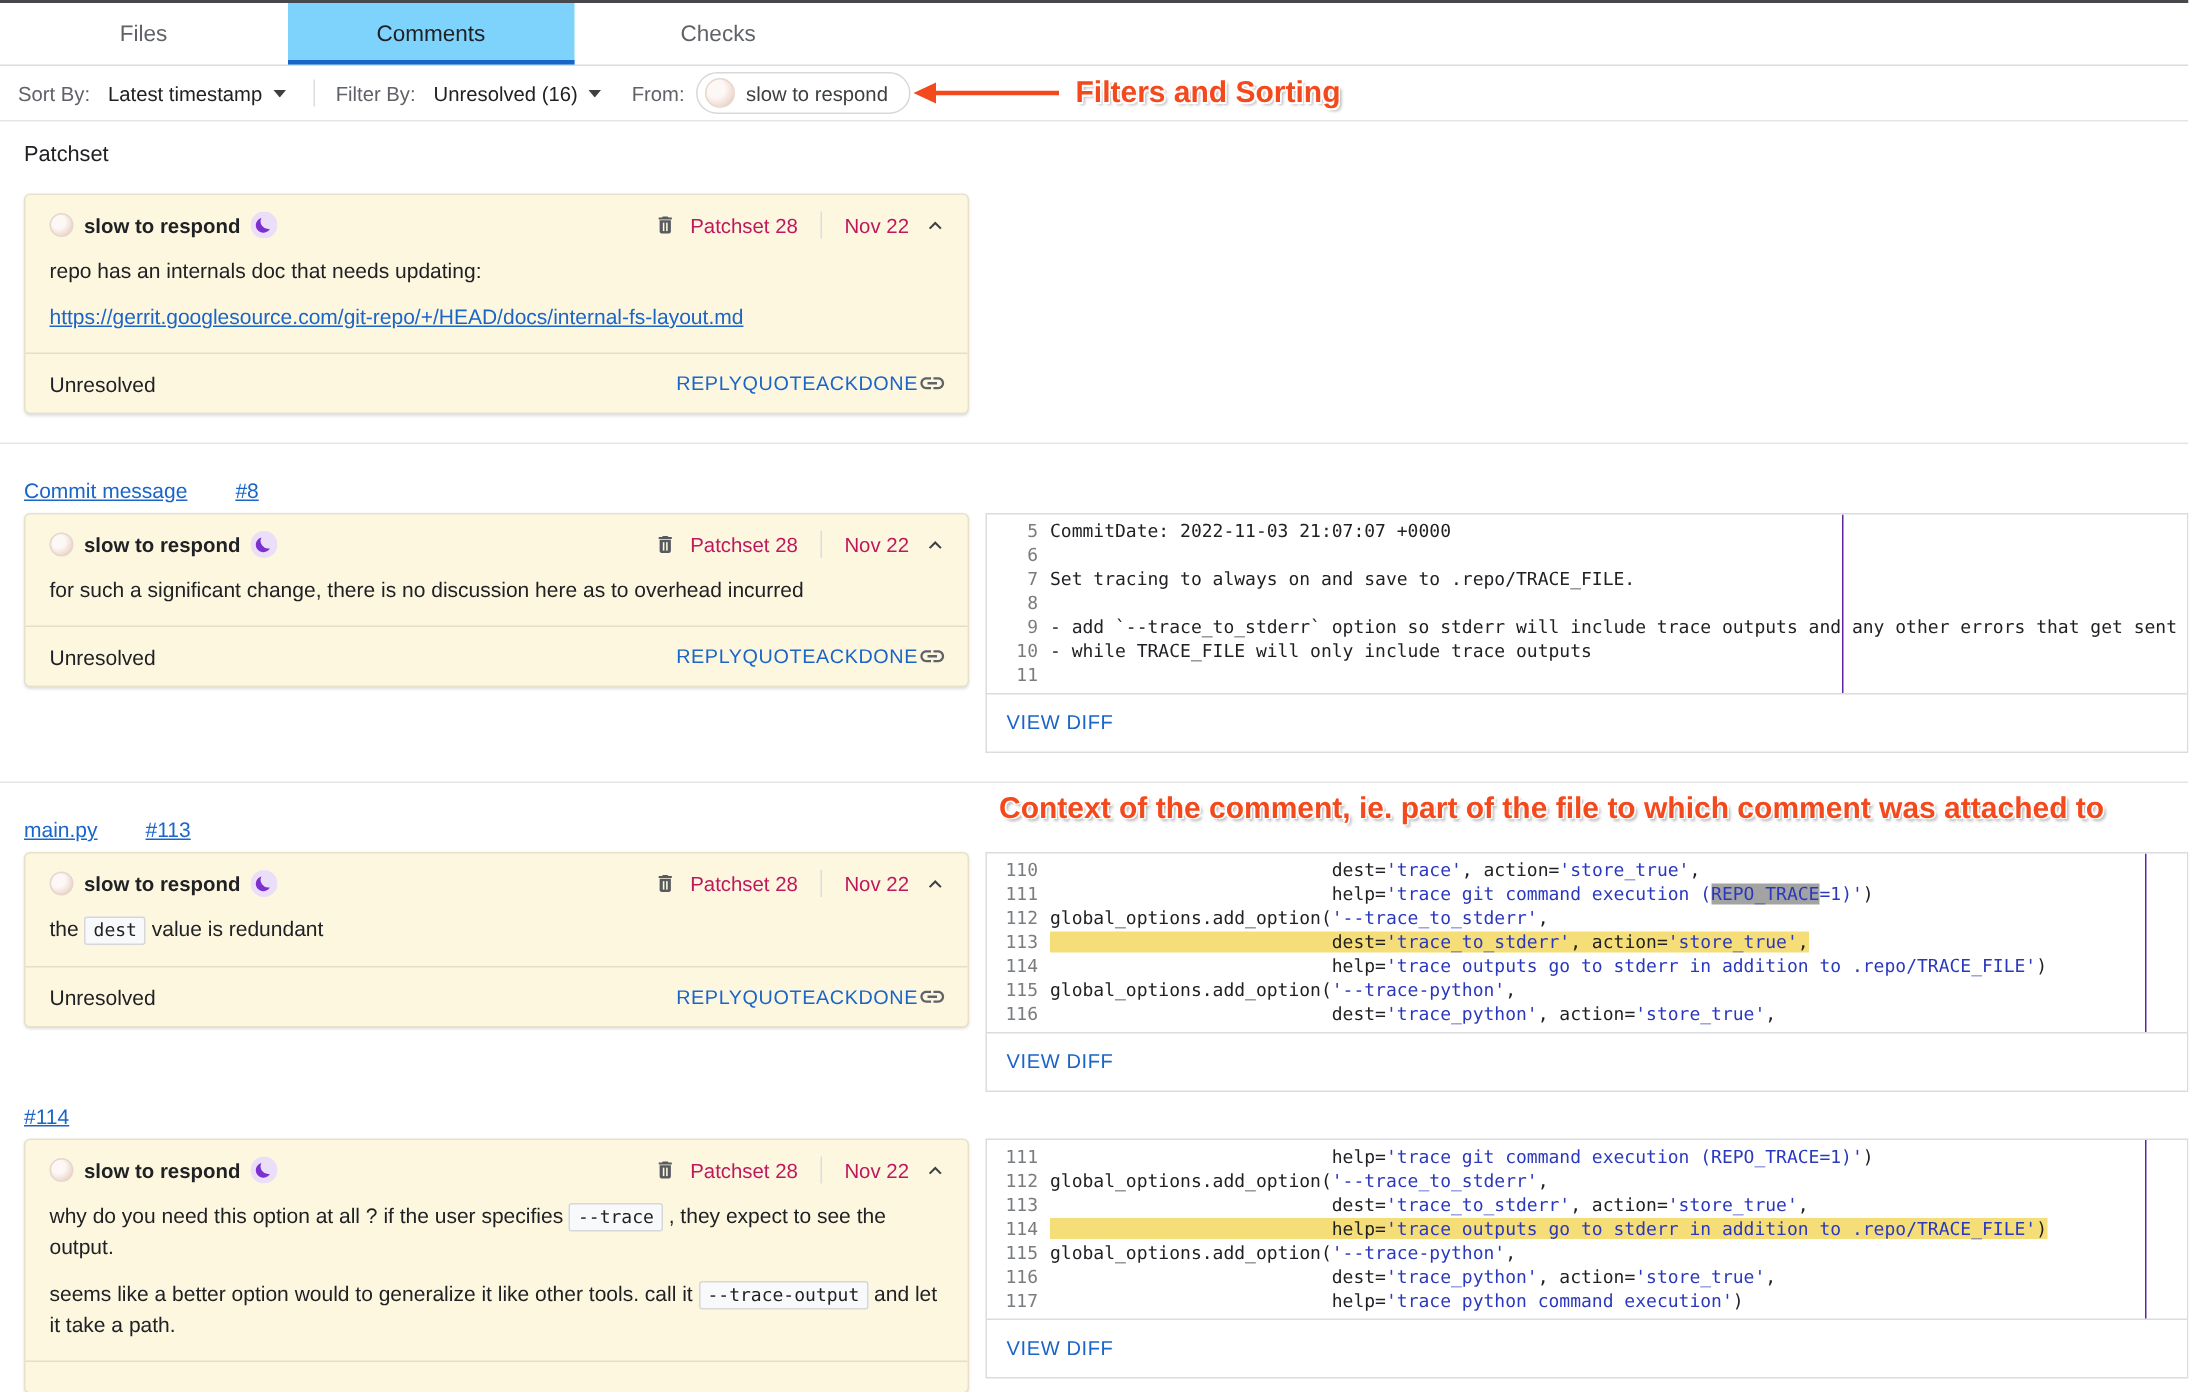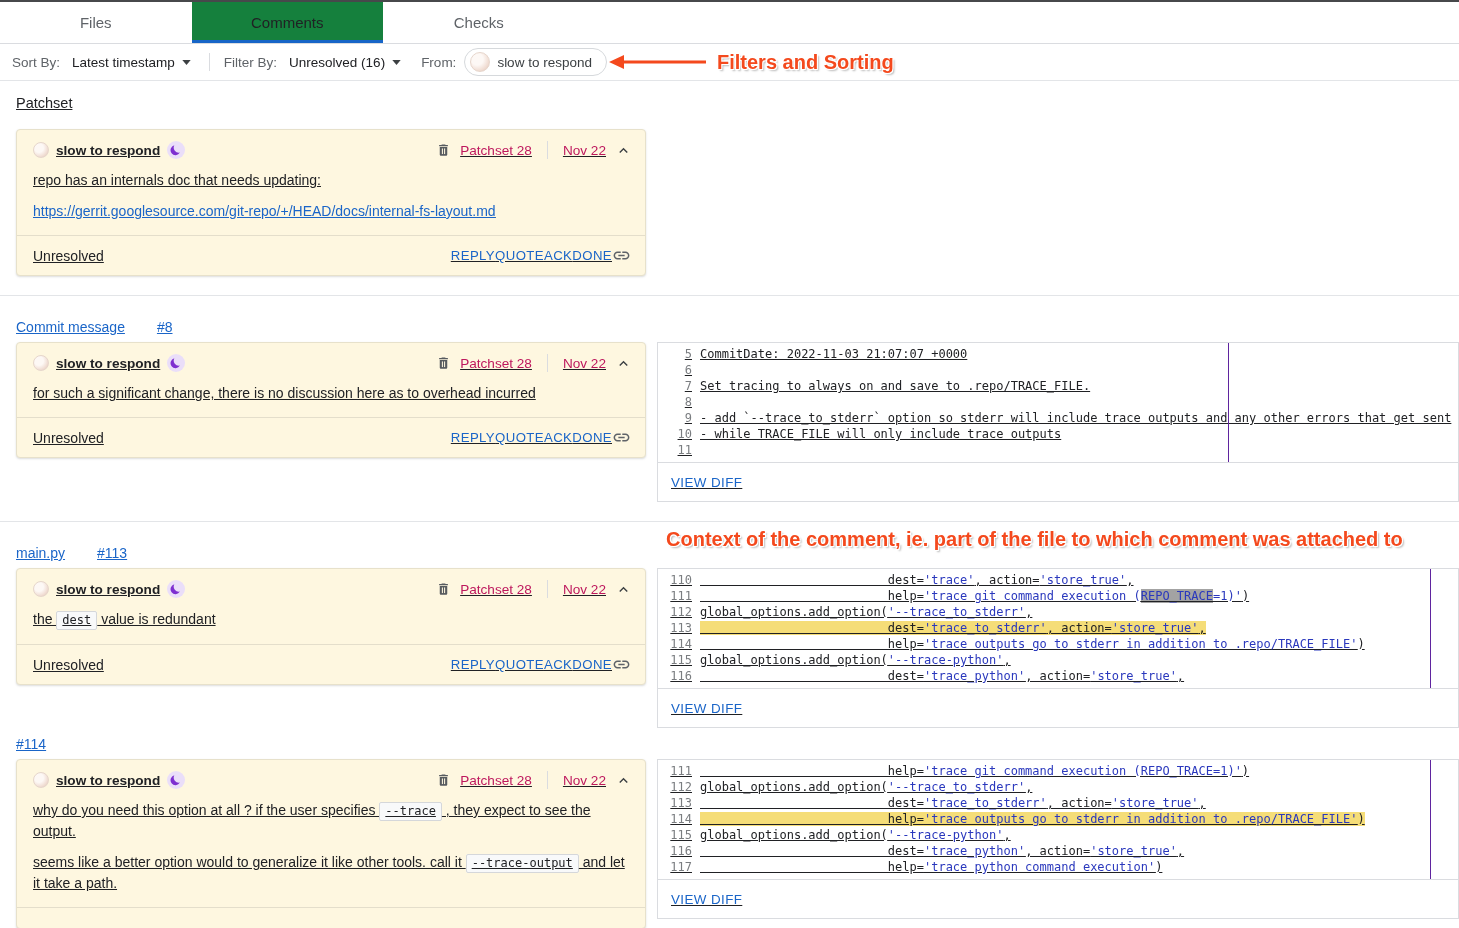--- a/index.html
+++ b/index.html
@@ -11,21 +11,21 @@
   a { cursor:pointer; }
 
   
   .top-strip { height:2px; background:#47484b; }
   .tabs-bar { height:42px; display:flex; border-bottom:1px solid #dadce0; }
   .tab {
     width:191.5px; display:flex; align-items:center; justify-content:center;
     font-size:15px; font-weight:500; color:#5f6368; cursor:pointer;
     border-bottom:3px solid transparent; padding-top:3px;
   }
-  .tab.active { background:#15803d; color:#202124; border-bottom:3px solid #1765c7; }
+  .tab.active { background:#7dd3fc; color:#202124; border-bottom:3px solid #1765c7; }
 
   
   .filter-bar {
     height:37px; display:flex; align-items:center; gap:8px;
     padding:0 12px; border-bottom:1px solid #e3e5e8; font-size:13.5px; position:relative;
   }
   .fb-label { color:#5f6368; }
   .fb-drop { display:flex; align-items:center; gap:7px; color:#202124; cursor:pointer; padding:2px 4px; }
   .vsep { width:1px; height:18px; background:#dadce0; margin:0 6px; }
   .from-chip {
@@ -40,21 +40,21 @@
   
   .annotation {
     position:absolute; font-size:20px; font-weight:700; color:#f4491d; white-space:nowrap; z-index:5;
     text-shadow:-1px -1px 0 #fff, 1px -1px 0 #fff, -1px 1px 0 #fff, 1px 1px 0 #fff, 2px 2px 2px rgba(0,0,0,.28);
   }
   #annotation-filters { left:717px; top:51px; }
   #annotation-context { left:666px; top:528px; }
   #annotation-arrow { position:absolute; left:608px; top:54px; z-index:5; }
 
   
-  .section { padding:14px 0 15px; border-bottom:1px solid #e3e5e8;text-decoration:underline; }
+  .section { padding:14px 0 15px; border-bottom:1px solid #e3e5e8; }
   .section:last-child { border-bottom:none; }
   .section-label { font-size:14.5px; color:#202124; margin:0 16px 18px; }
   .file-link, .anchor-link { display:inline-block; margin:0 16px; font-size:14px; color:#1a65c8; text-decoration:underline; }
   .anchor-link { margin-top:9px; margin-bottom:7px; }
   .thread-row { display:flex; align-items:flex-start; margin:0 0 4px 16px; }
   .thread-row + .anchor-link { margin-top:4px; }
 
   
   .card {
     width:630px; flex:none; background:#fef7e0; border:1px solid #e7e1cb; border-radius:4px;

